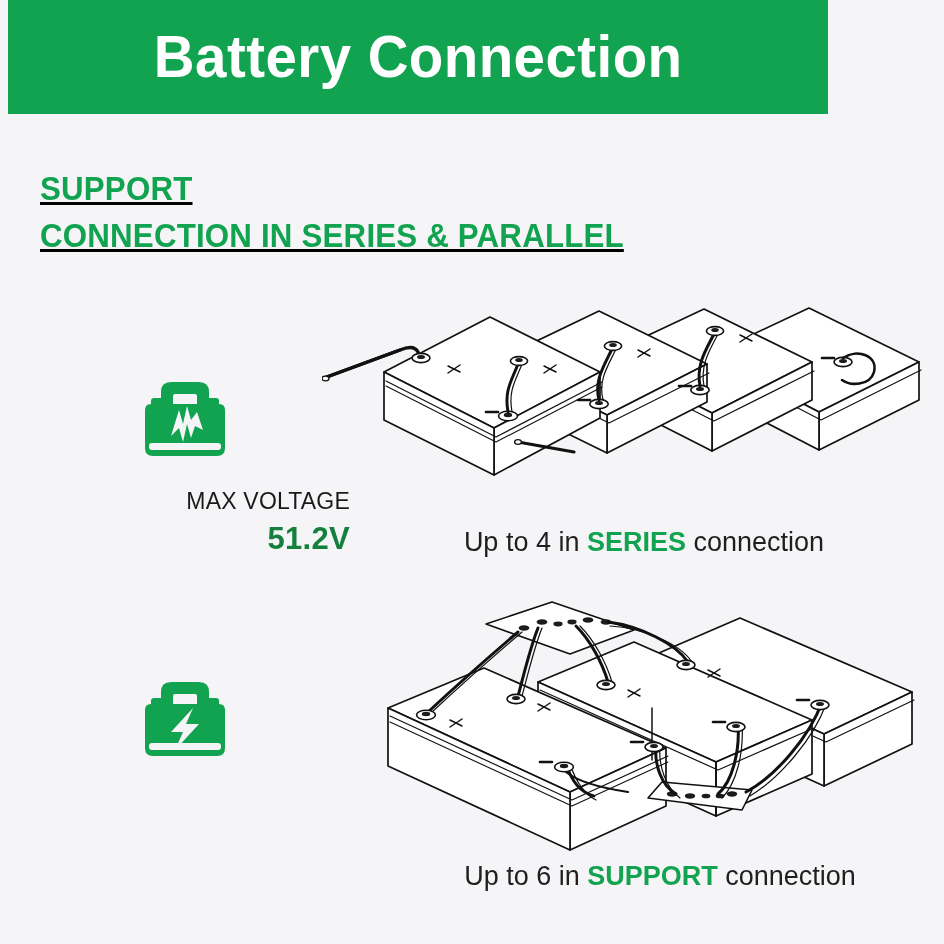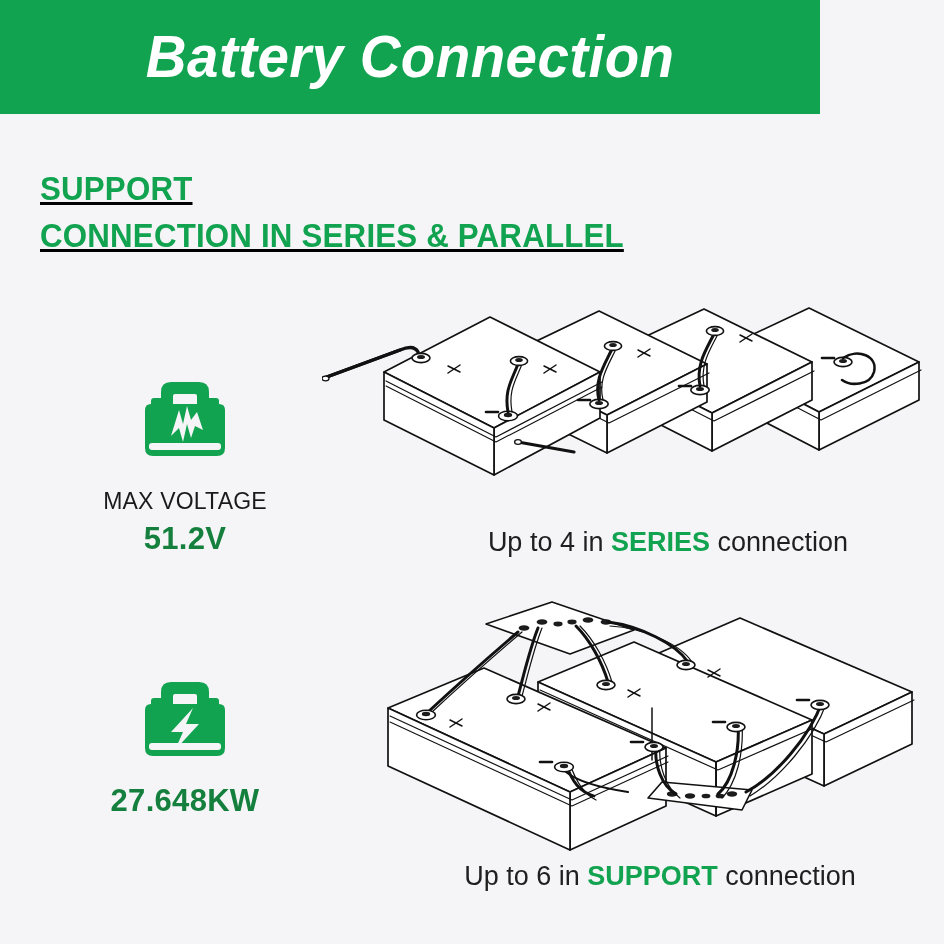--- a/index.html
+++ b/index.html
@@ -11,30 +11,29 @@
     height: 944px;
     background: #f5f5f7;
     font-family: "Liberation Sans", "DejaVu Sans", sans-serif;
     overflow: hidden;
     position: relative;
   }
 
   
   .header {
     position: absolute;
-    left: 0;
+    left: 8px;
     top: 0;
     width: 820px;
     height: 114px;
     background: #12a350;
     display: flex;
     align-items: center;
     justify-content: center;
     box-sizing: border-box;
-    font-style: italic;
   }
   .header-title {
     color: #ffffff;
     font-size: 60px;
     font-weight: 700;
     letter-spacing: 0.5px;
     line-height: 1;
     font-family: "Liberation Sans Narrow", "Liberation Sans", "DejaVu Sans", sans-serif;
     transform: scaleX(0.94);
     white-space: nowrap;
@@ -67,21 +66,21 @@
     margin-top: 6px;
     transform: scaleX(0.92);
     transform-origin: left center;
     white-space: nowrap;
   }
 
   
   .spec {
     position: absolute;
     width: 330px;
-    text-align: center;
+    text-align: right;
   }
   .spec-voltage { left: 20px; top: 358px; }
   .spec-power   { left: 20px; top: 658px; }
 
   .spec-icon {
     width: 120px;
     height: 120px;
     margin: 0 auto;
     display: block;
   }
@@ -111,21 +110,21 @@
 
   .caption {
     position: absolute;
     text-align: center;
     font-size: 27px;
     color: #1f1f1f;
     font-weight: 400;
     white-space: nowrap;
     line-height: 1.2;
   }
-  .caption-series   { left: 428px; width: 480px; top: 526px; }
+  .caption-series   { left: 404px; width: 480px; top: 526px; }
   .caption-parallel { left: 400px; width: 520px; top: 860px; }
   .caption strong {
     color: #12a350;
     font-weight: 700;
   }
 
   svg { display: block; }
 </style>
 </head>
 <body>
@@ -160,21 +159,20 @@
 <div class="spec spec-power">
   <svg class="spec-icon" viewBox="0 0 120 120">
     <path d="M36 34 q0 -10 10 -10 h28 q10 0 10 10 v12 h-12 v-8 q0 -2 -2 -2 h-20 q-2 0 -2 2 v8 h-12 z" fill="#12a350"></path>
     <rect x="26" y="40" width="14" height="12" rx="3" fill="#12a350"></rect>
     <rect x="80" y="40" width="14" height="12" rx="3" fill="#12a350"></rect>
     <path d="M20 52 q0 -6 6 -6 h68 q6 0 6 6 v38 q0 8 -8 8 h-64 q-8 0 -8 -8 z" fill="#12a350"></path>
     <rect x="24" y="85" width="72" height="7" rx="3" fill="#f5f5f7"></rect>
 
     <path d="M68 50 L46 74 L58 74 L50 92 L74 66 L61 66 z" fill="#f5f5f7"></path>
   </svg>
-  <div class="spec-value">27.648KW</div>
 </div>
 
 <div class="diagram diagram-series">
   <svg viewBox="0 0 600 215" width="600" height="215">
     <g fill="#ffffff" stroke="#111111" stroke-width="1.7" stroke-linejoin="round" stroke-linecap="round">
 
       <path d="M387 55 L487 8 L597 62 L497 112 z"></path>
       <path d="M497 112 L597 62 L597 100 L497 150 z"></path>
       <path d="M387 55 L497 112 L497 150 L387 93 z"></path>
       <path d="M389 63 L499 120 L599 70" fill="none" stroke-width="1.2"></path>

